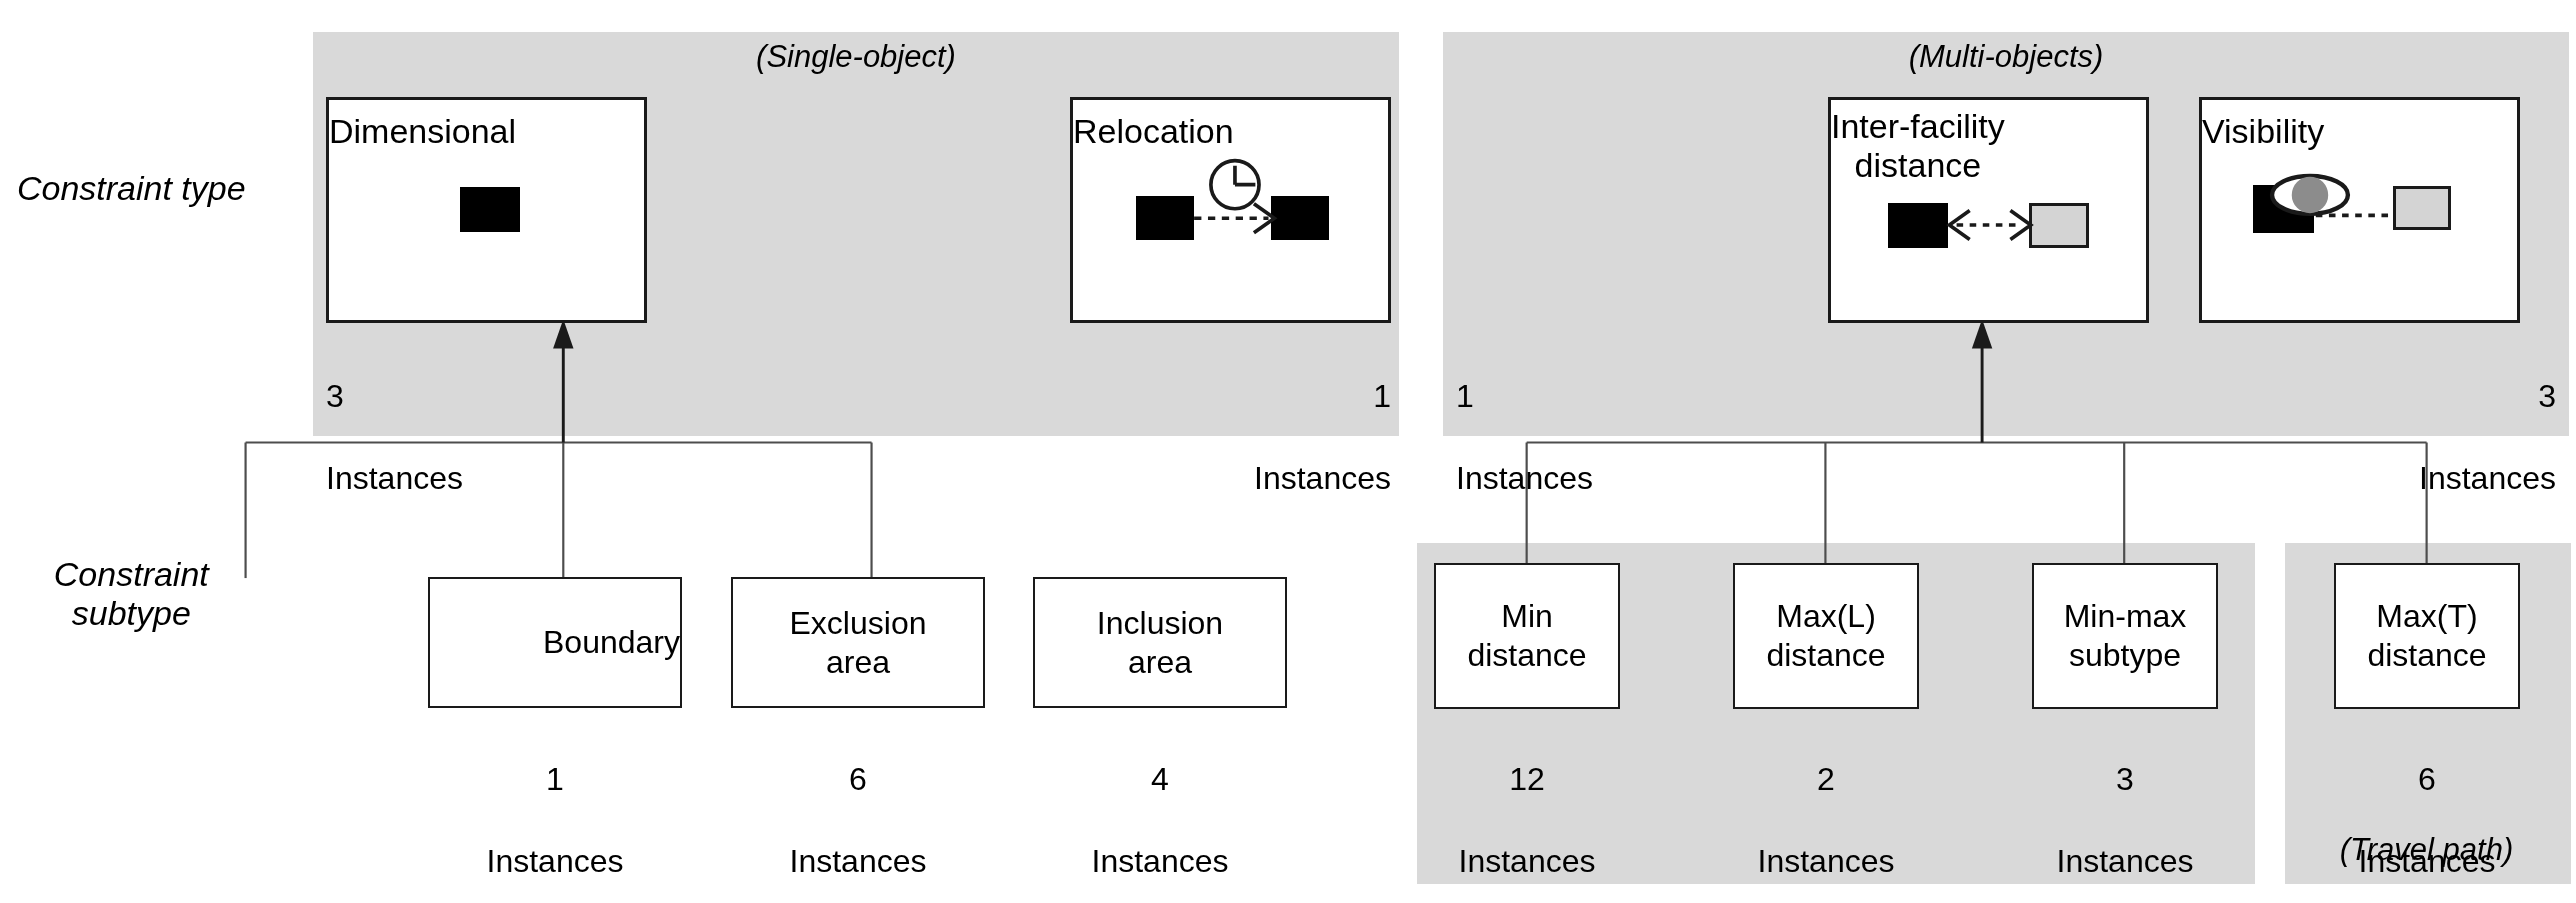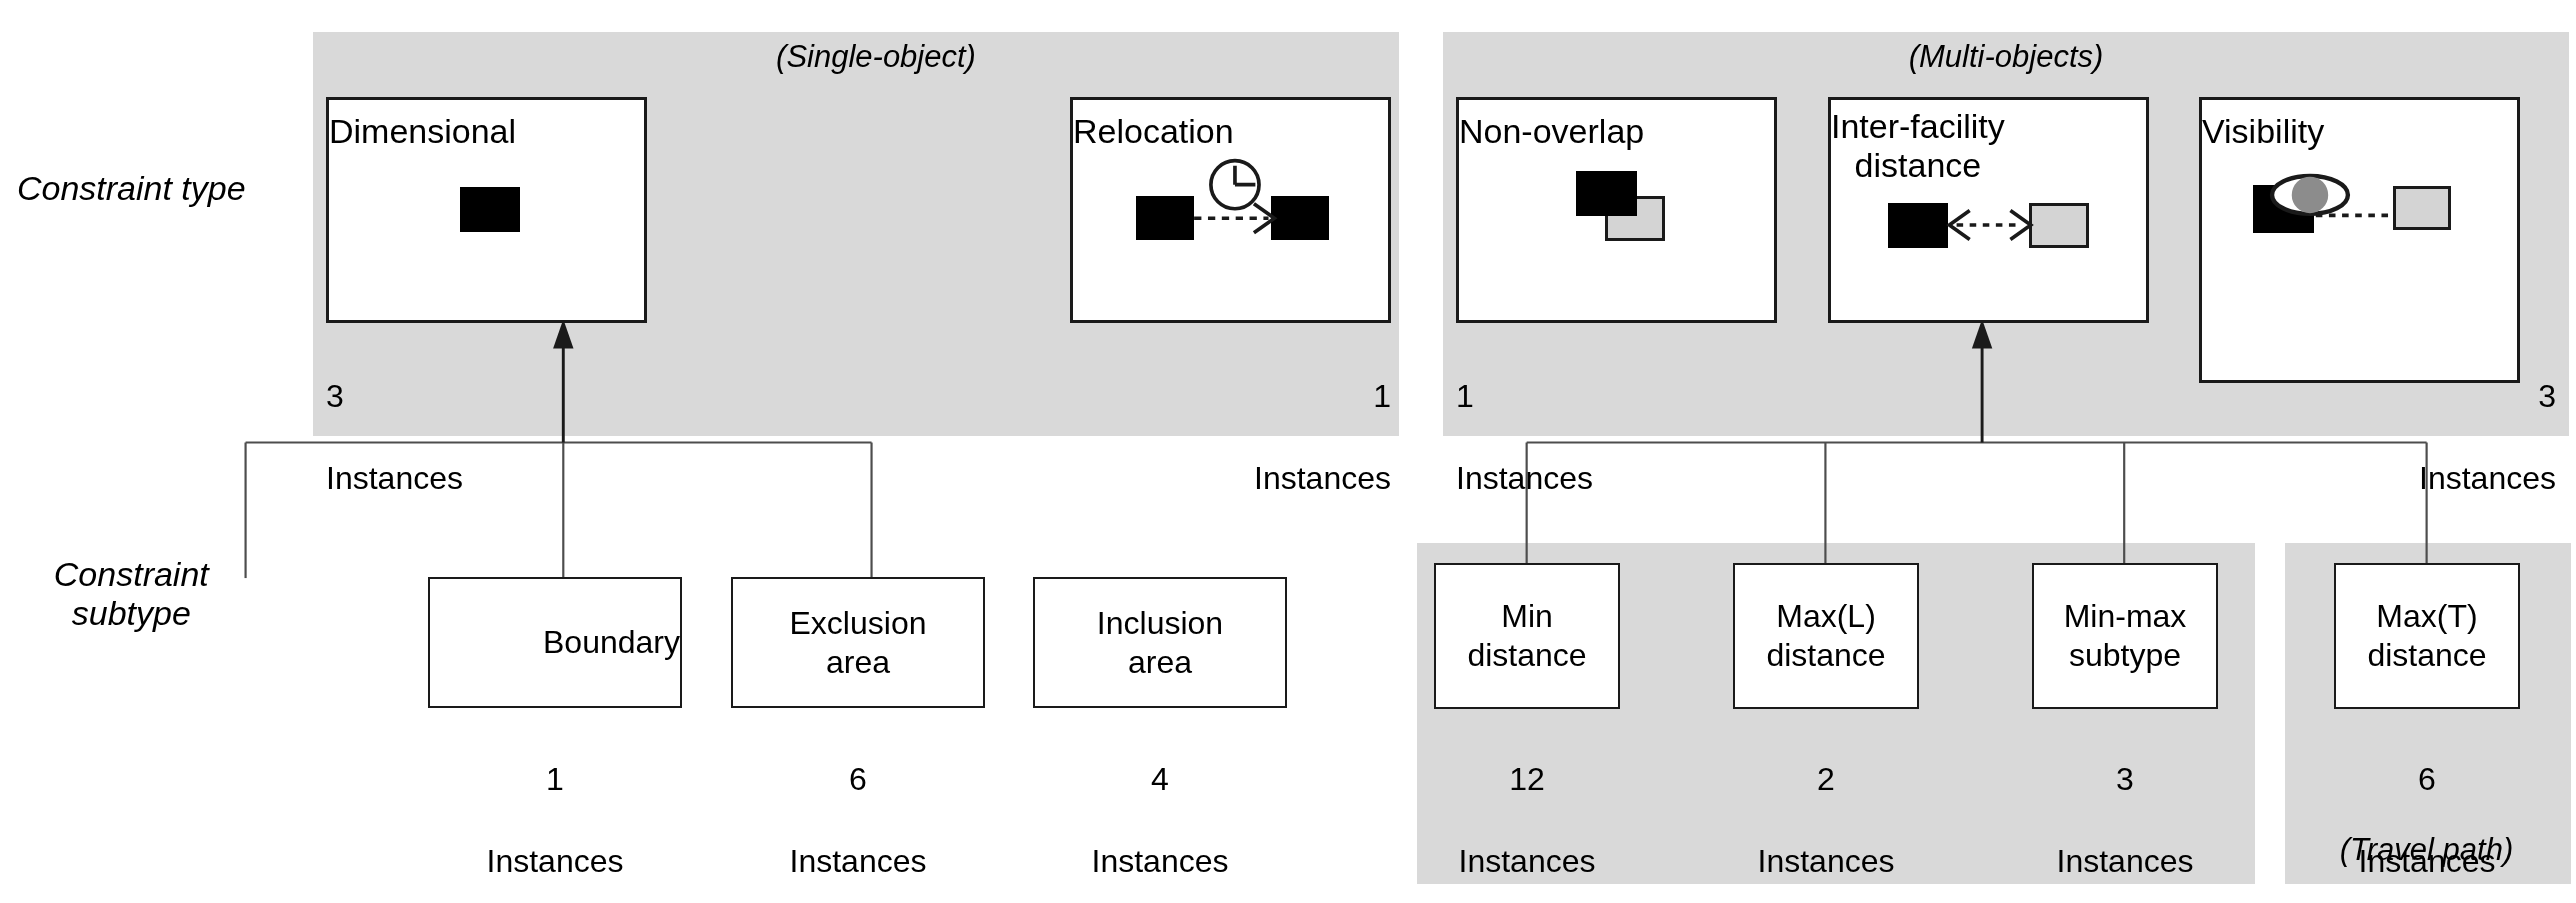--- a/index.html
+++ b/index.html
@@ -72,21 +72,21 @@
 <div class="stage">
 
   <div class="abs panel" style="left:313px;top:32px;width:1086px;height:404px;"></div>
 
   <div class="abs panel" style="left:1443px;top:32px;width:1126px;height:404px;"></div>
 
   <div class="abs panel" style="left:1417px;top:543px;width:838px;height:341px;"></div>
 
   <div class="abs panel" style="left:2285px;top:543px;width:286px;height:341px;"></div>
 
-  <div class="abs group-caption" style="left:313px;top:39px;width:1086px;padding-left:20px;">(Single-object)</div>
+  <div class="abs group-caption" style="left:313px;top:39px;width:1086px;">(Single-object)</div>
 
   <div class="abs group-caption" style="left:1443px;top:39px;width:1126px;">(Multi-objects)</div>
 
 
   <div class="abs group-caption" style="left:2281px;top:832px;width:291px;">(Travel path)</div>
 
   <div class="abs axis-label" style="left:7.3px;top:169px;width:248px;">Constraint
 type</div>
 
   <div class="abs axis-label" style="left:7.3px;top:555px;width:248px;">Constraint
@@ -128,43 +128,36 @@
       <div class="blk" style="left:198px;top:45px;width:58px;height:44px;"></div>
       <svg class="abs" style="left:0;top:0;width:321px;height:117px;" viewBox="0 0 440 160" width="321" height="117">
         <circle cx="222" cy="46" r="33" fill="none" stroke="#1a1a1a" stroke-width="5"></circle>
         <path d="M 222 46 L 222 20 M 222 46 L 250 46" stroke="#1a1a1a" stroke-width="5" fill="none"></path>
         <path d="M 166 92 L 268 92" stroke="#1a1a1a" stroke-width="5" stroke-dasharray="10 9" fill="none"></path>
         <path d="M 248 72 L 276 92 L 248 112" stroke="#1a1a1a" stroke-width="5" fill="none"></path>
       </svg>
     </div>
   </div>
 
-  <div class="abs node" style="left:1456px;top:97px;width:321px;height:226px;">
-    <div class="node-title">Non-overlap</div>
-    <div class="icon-wrap" style="width:321px;height:117px;">
-      <div class="gry" style="left:146px;top:45px;width:60px;height:45px;"></div>
-      <div class="blk" style="left:117px;top:20.4px;width:61px;height:45px;"></div>
-    </div>
-  </div>
 
   <div class="abs node" style="left:1828px;top:97px;width:321px;height:226px;">
     <div class="node-title" style="margin-top:7.3px;">Inter-facility
 distance</div>
     <div class="icon-wrap" style="width:321px;height:80px;">
       <div class="blk" style="left:57px;top:17.5px;width:60px;height:45px;"></div>
       <div class="gry" style="left:198px;top:17.5px;width:60px;height:45px;"></div>
       <svg class="abs" style="left:0;top:0;width:321px;height:80px;" viewBox="0 0 440 110" width="321" height="80">
         <path d="M 172 55 L 262 55" stroke="#1a1a1a" stroke-width="5" stroke-dasharray="9 9" fill="none"></path>
         <path d="M 190 35 L 162 55 L 190 75" stroke="#1a1a1a" stroke-width="5" fill="none"></path>
         <path d="M 246 35 L 274 55 L 246 75" stroke="#1a1a1a" stroke-width="5" fill="none"></path>
       </svg>
     </div>
   </div>
 
-  <div class="abs node" style="left:2199px;top:97px;width:321px;height:286px;">
+  <div class="abs node" style="left:2199px;top:97px;width:321px;height:226px;">
     <div class="node-title">Visibility</div>
     <div class="icon-wrap" style="width:321px;height:117px;">
       <div class="blk" style="left:51px;top:34px;width:61px;height:48px;"></div>
       <div class="gry" style="left:191px;top:35px;width:58px;height:44px;"></div>
       <svg class="abs" style="left:0;top:0;width:321px;height:117px;" viewBox="0 0 440 160" width="321" height="117">
         <path d="M 156 88 L 256 88" stroke="#1a1a1a" stroke-width="5" stroke-dasharray="9 9" fill="none"></path>
         <ellipse cx="148" cy="60" rx="52" ry="26" fill="#ffffff" stroke="#1a1a1a" stroke-width="6"></ellipse>
         <circle cx="148" cy="60" r="25" fill="#8c8c8c"></circle>
       </svg>
     </div>

